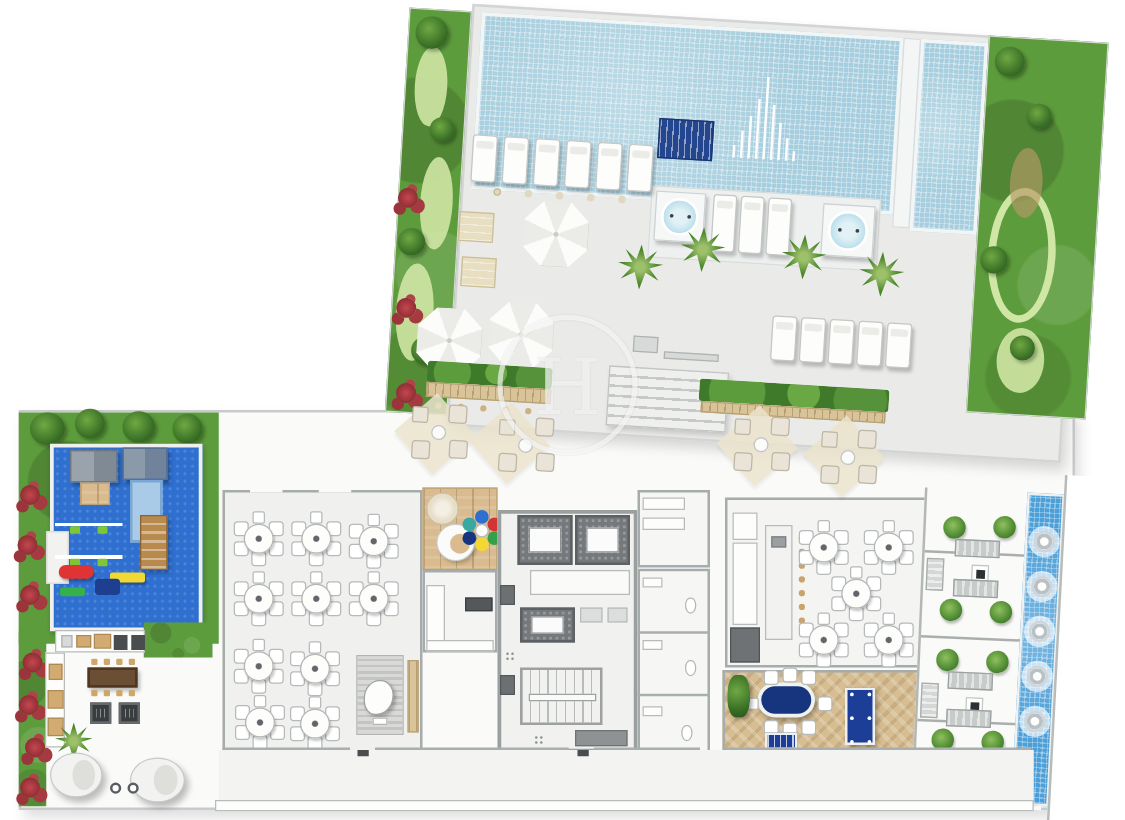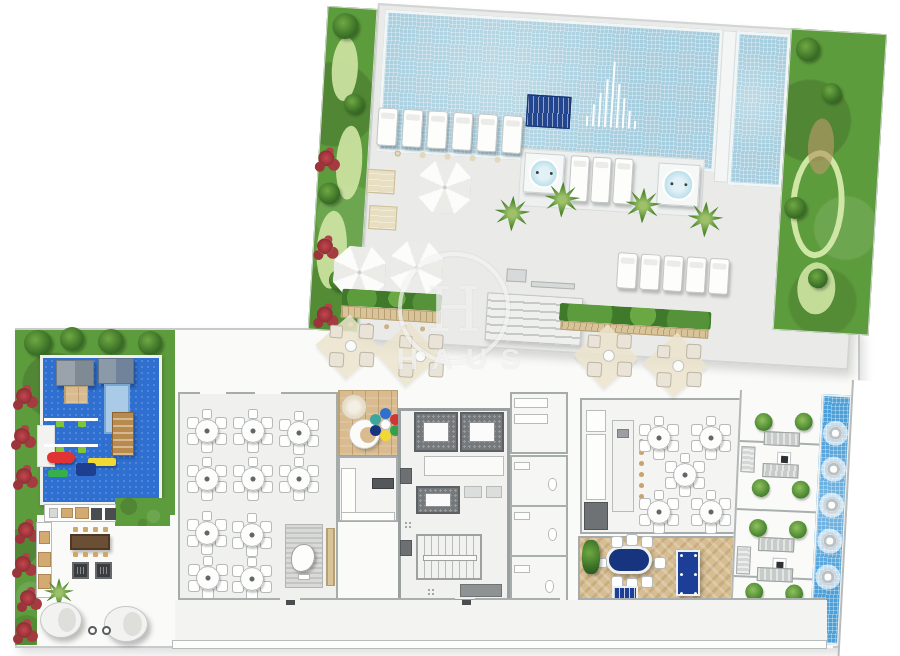--- a/index.html
+++ b/index.html
@@ -364,16 +364,15 @@
     <div class="woodslat" style="left:252px;top:306px;width:148px;height:9px"></div>
     <div class="rug45" style="left:276px;top:316px;width:46px;height:46px"></div>
     <div class="rug45" style="left:346px;top:320px;width:46px;height:46px"></div>
     <div class="clus" style="left:296px;top:332px"></div>
     <div class="clus" style="left:366px;top:338px"></div>
   </div>
 
   <div id="wm">
     <div class="wmring"></div>
     <span class="wmmono">H</span>
-    <span class="wmtext">HAUS</span>
   </div>
 
 </div>
 
 </body></html>

